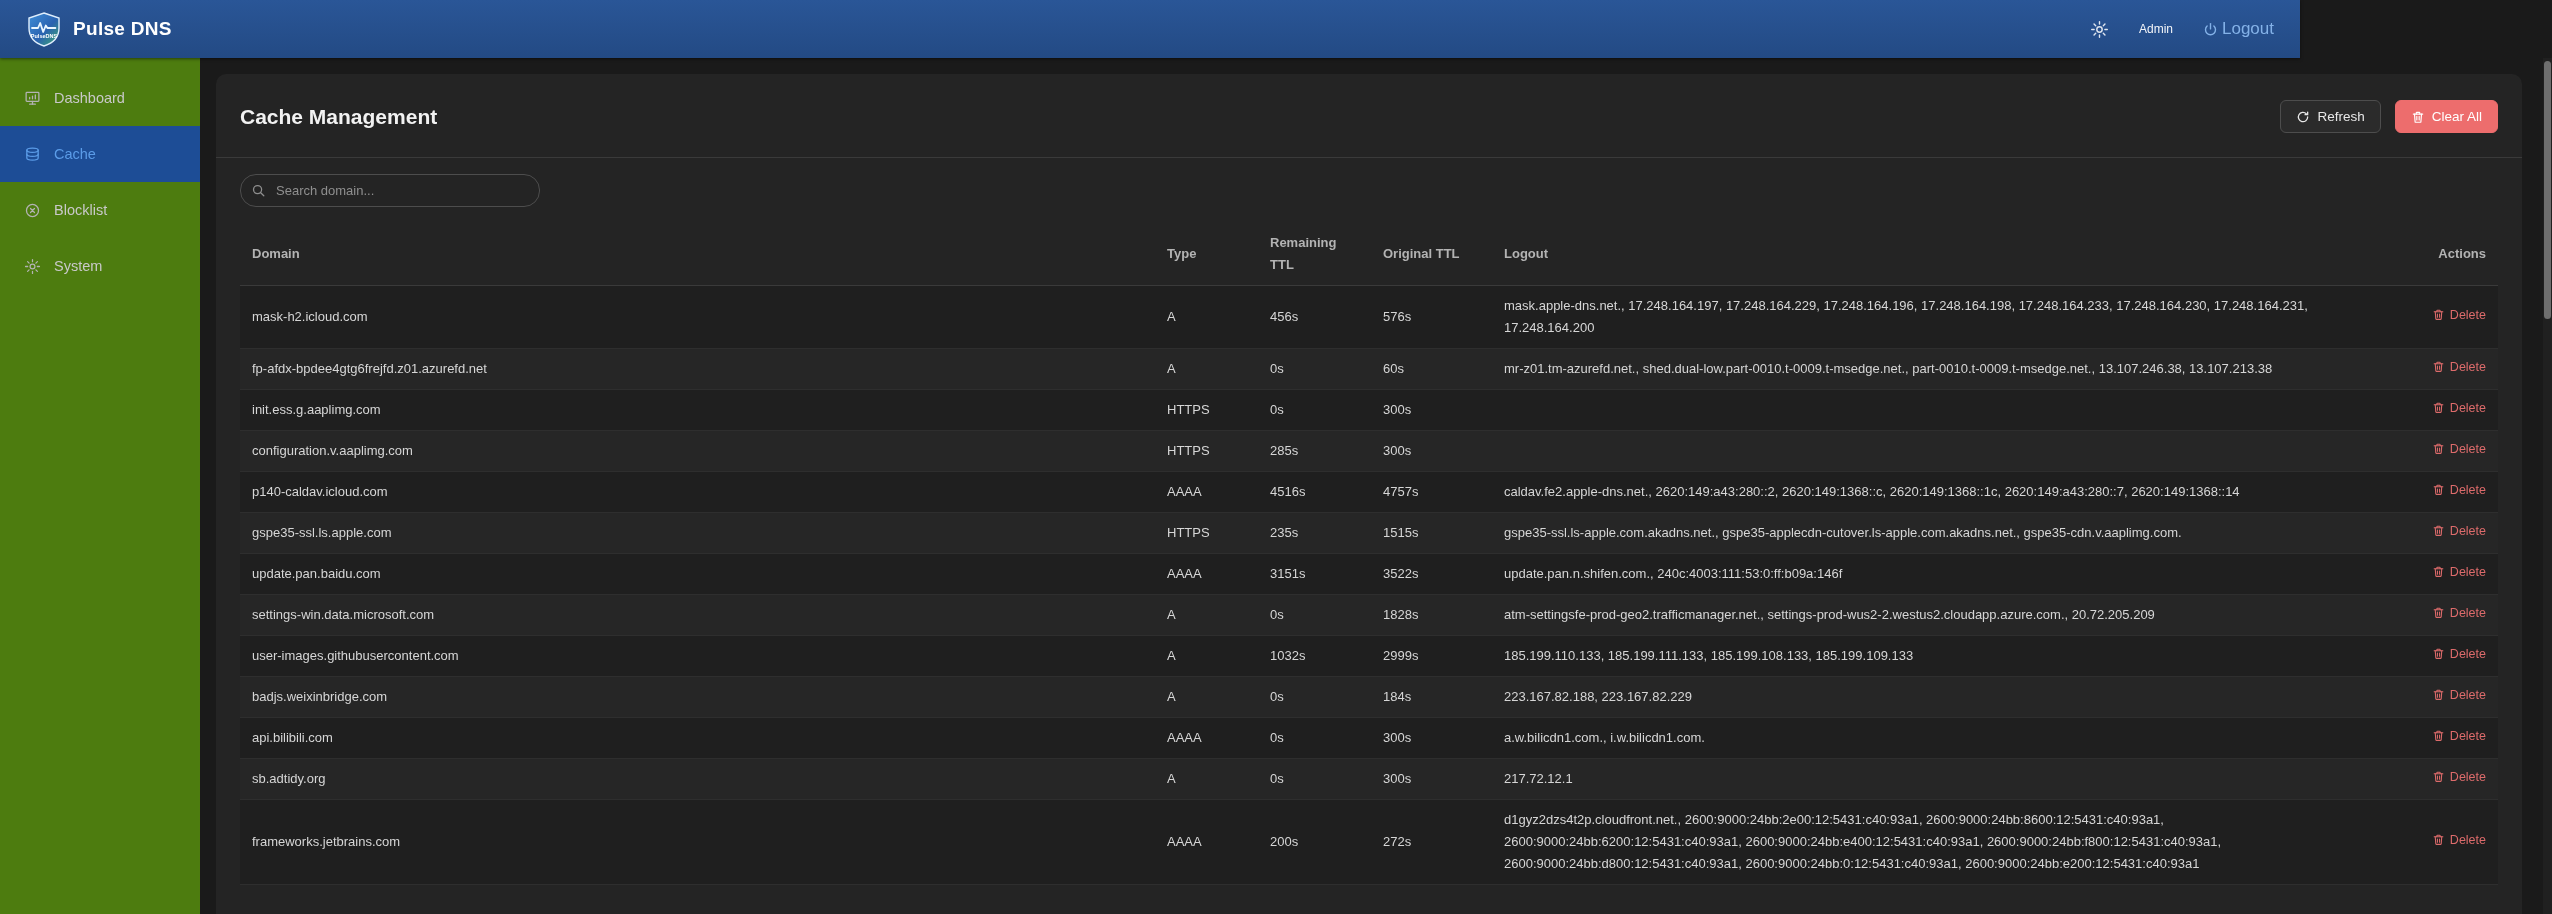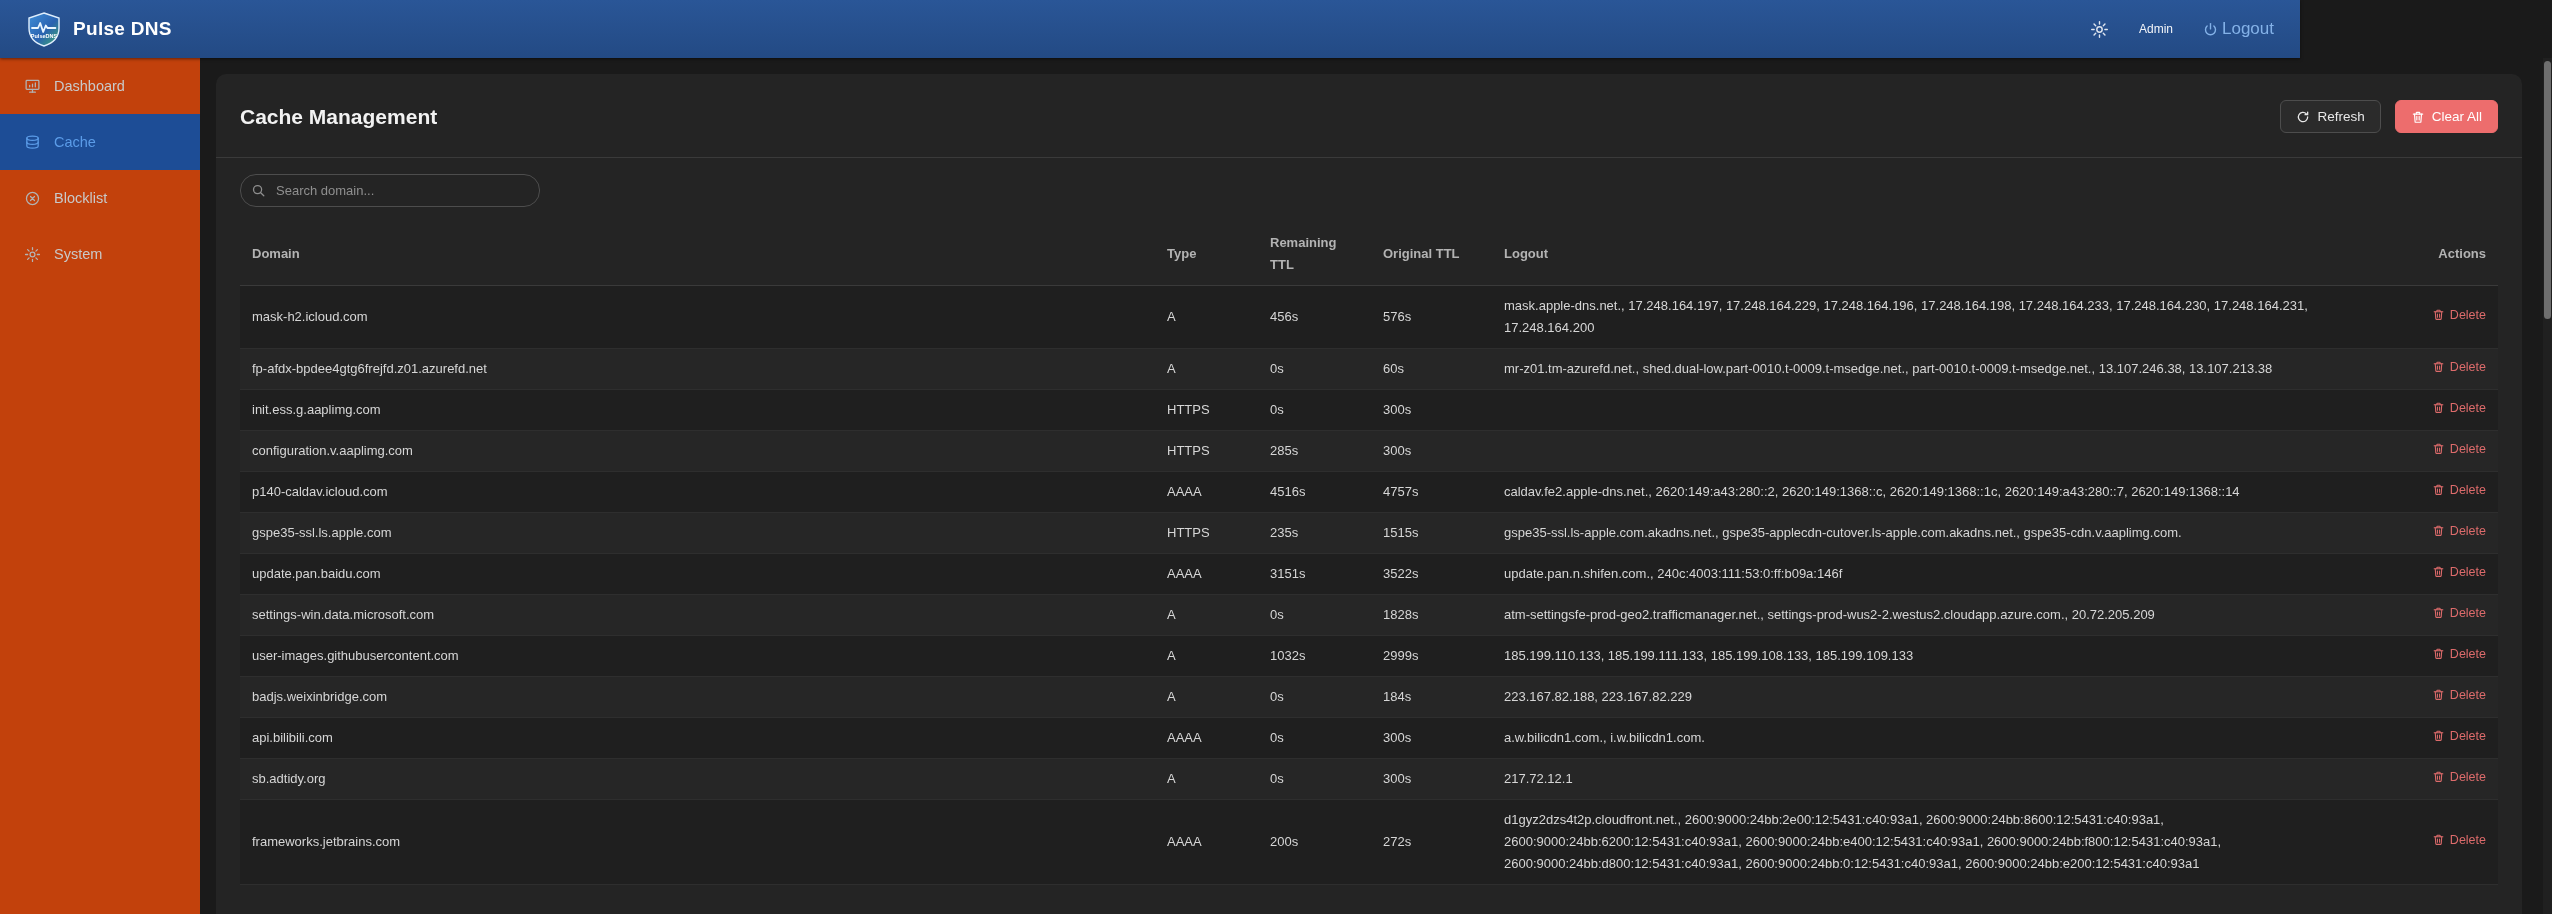--- a/index.html
+++ b/index.html
@@ -20,21 +20,21 @@
   .brand-logo { width:36px; height:36px; display:flex; align-items:center; }
   .brand-title { color:#ffffff; font-size:19px; font-weight:bold; letter-spacing:.3px; }
   .topbar-right { margin-left:auto; display:flex; align-items:center; gap:30px; }
   .topbar-gear { background:none; border:none; padding:0; cursor:pointer; color:#dfe6f0; display:flex; }
   .topbar-user { color:#f2f4f8; font-size:12px; }
   .logout { background:none; border:none; padding:0; cursor:pointer; color:#84b2e8; font-size:17px;
     display:flex; align-items:center; gap:4px; font-family:inherit; }
   
   .sidebar {
     position:absolute; top:58px; left:0; width:200px; height:856px;
-    background:#c2410c; padding-top:0;
+    background:#4d7c0f; padding-top:12px;
   }
   .side-item {
     height:56px; display:flex; align-items:center; gap:13px;
     padding-left:24px; color:#c9c9c9; font-size:14.5px; cursor:pointer;
   }
   .side-item .icon-slot { display:flex; color:#b3b3b3; }
   .side-item.active { background:#1d4d96; color:#5b9ce8; }
   .side-item.active .icon-slot { color:#5b9ce8; }
   
   .panel {

